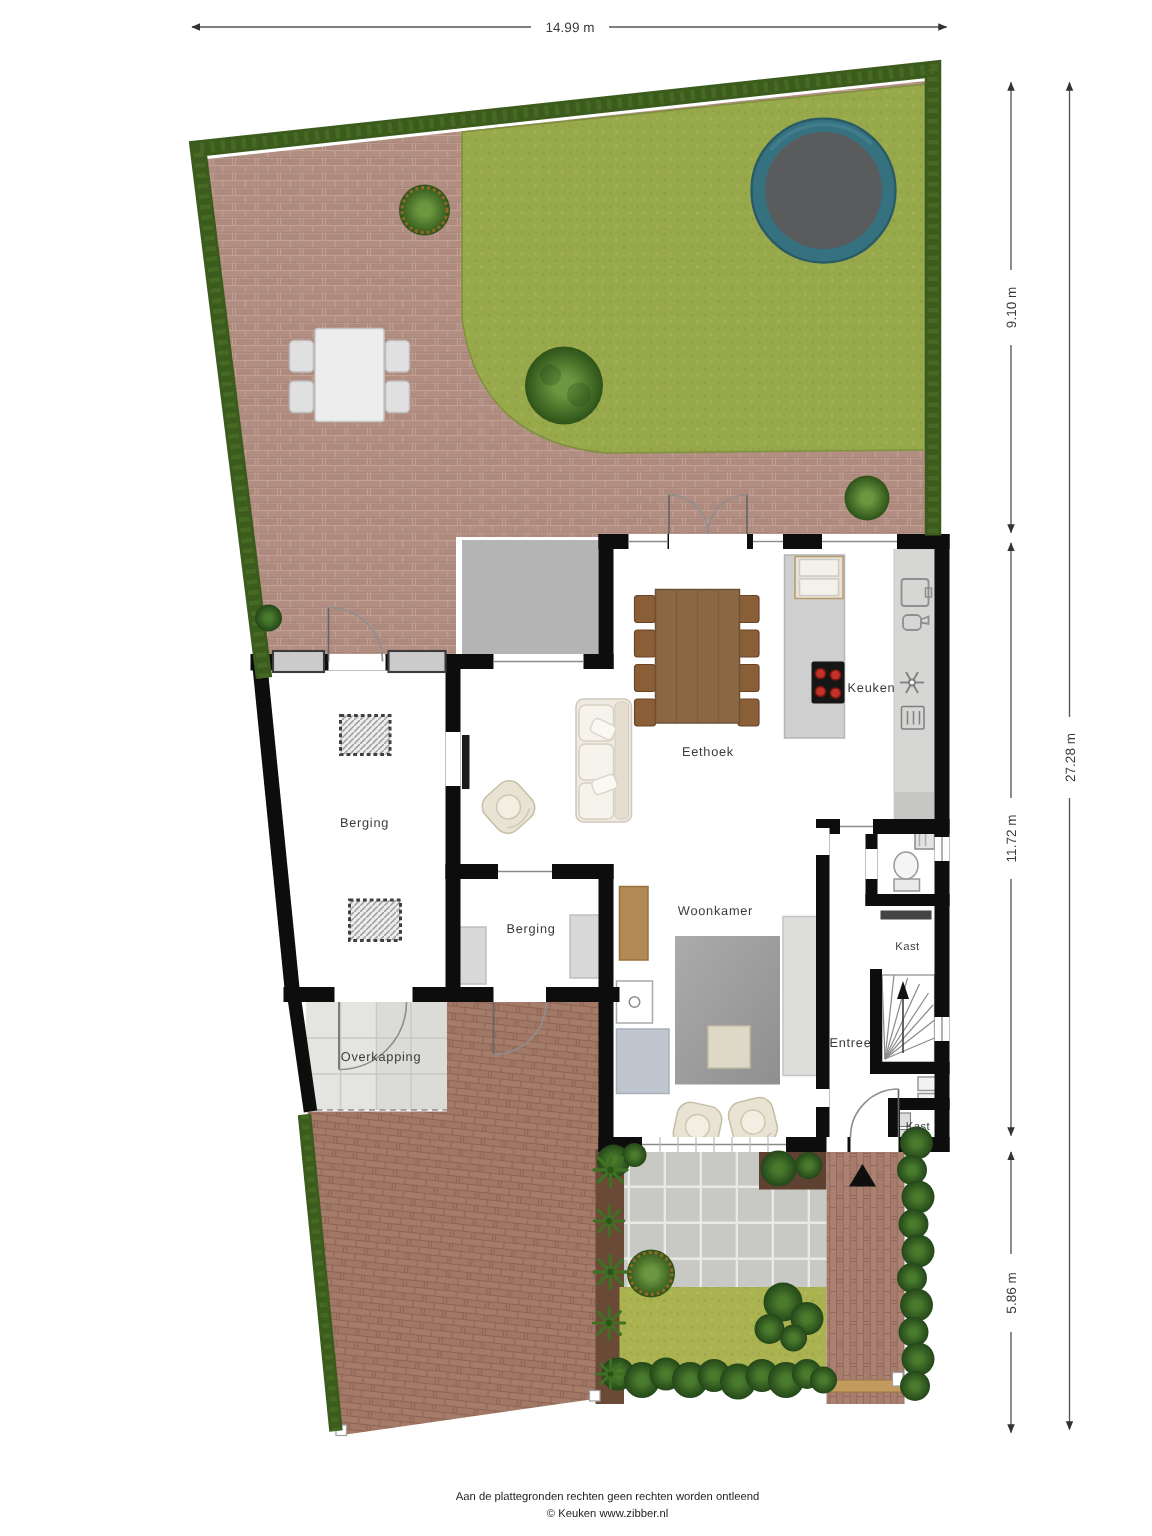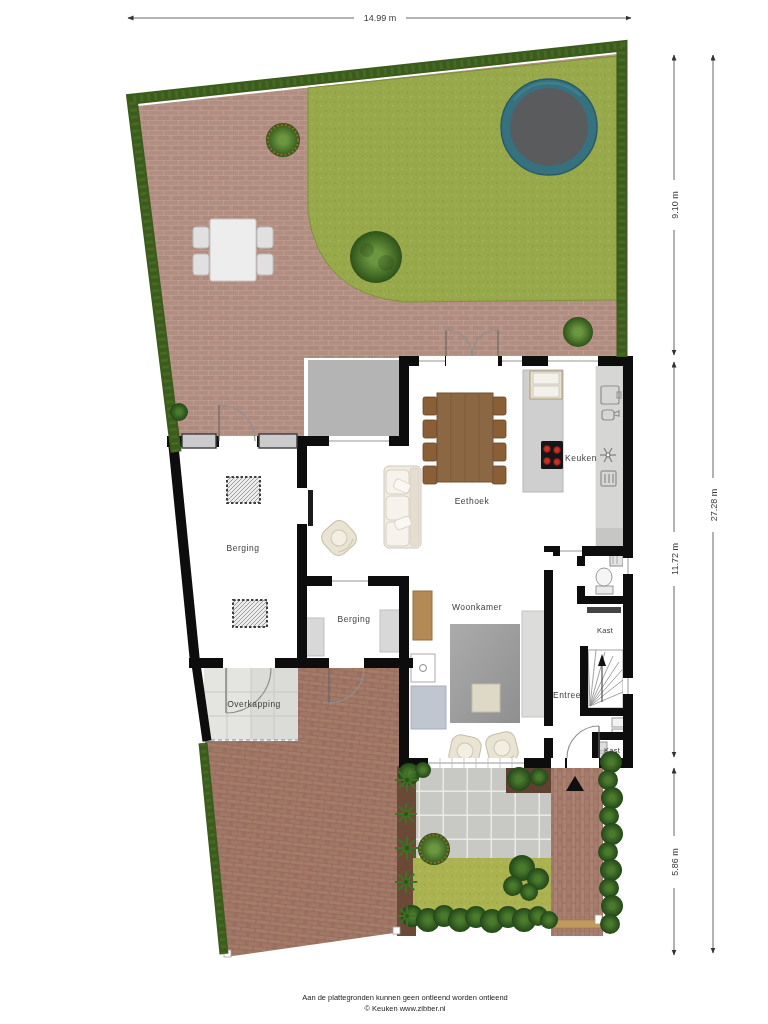--- a/index.html
+++ b/index.html
@@ -522,16 +522,16 @@
   <text class="room-label" x="545" y="461">Keuken</text>
   <text class="room-label" x="441" y="610">Woonkamer</text>
   <text class="room-label" x="531" y="698">Entree</text>
   <text class="kast-label" x="569" y="633">Kast</text>
   <text class="kast-label" x="576" y="753">Kast</text>
   <text class="room-label" x="218" y="707">Overkapping</text>
 </g>
 </svg>
 
 <div class="footer">
-  <div>Aan de plattegronden kunnen geen ontleend worden ontleend</div>
+  <div>Aan de plattegronden rechten geen rechten worden ontleend</div>
   <div>© Keuken www.zibber.nl</div>
 </div>
 </div>
 
 </body></html>

